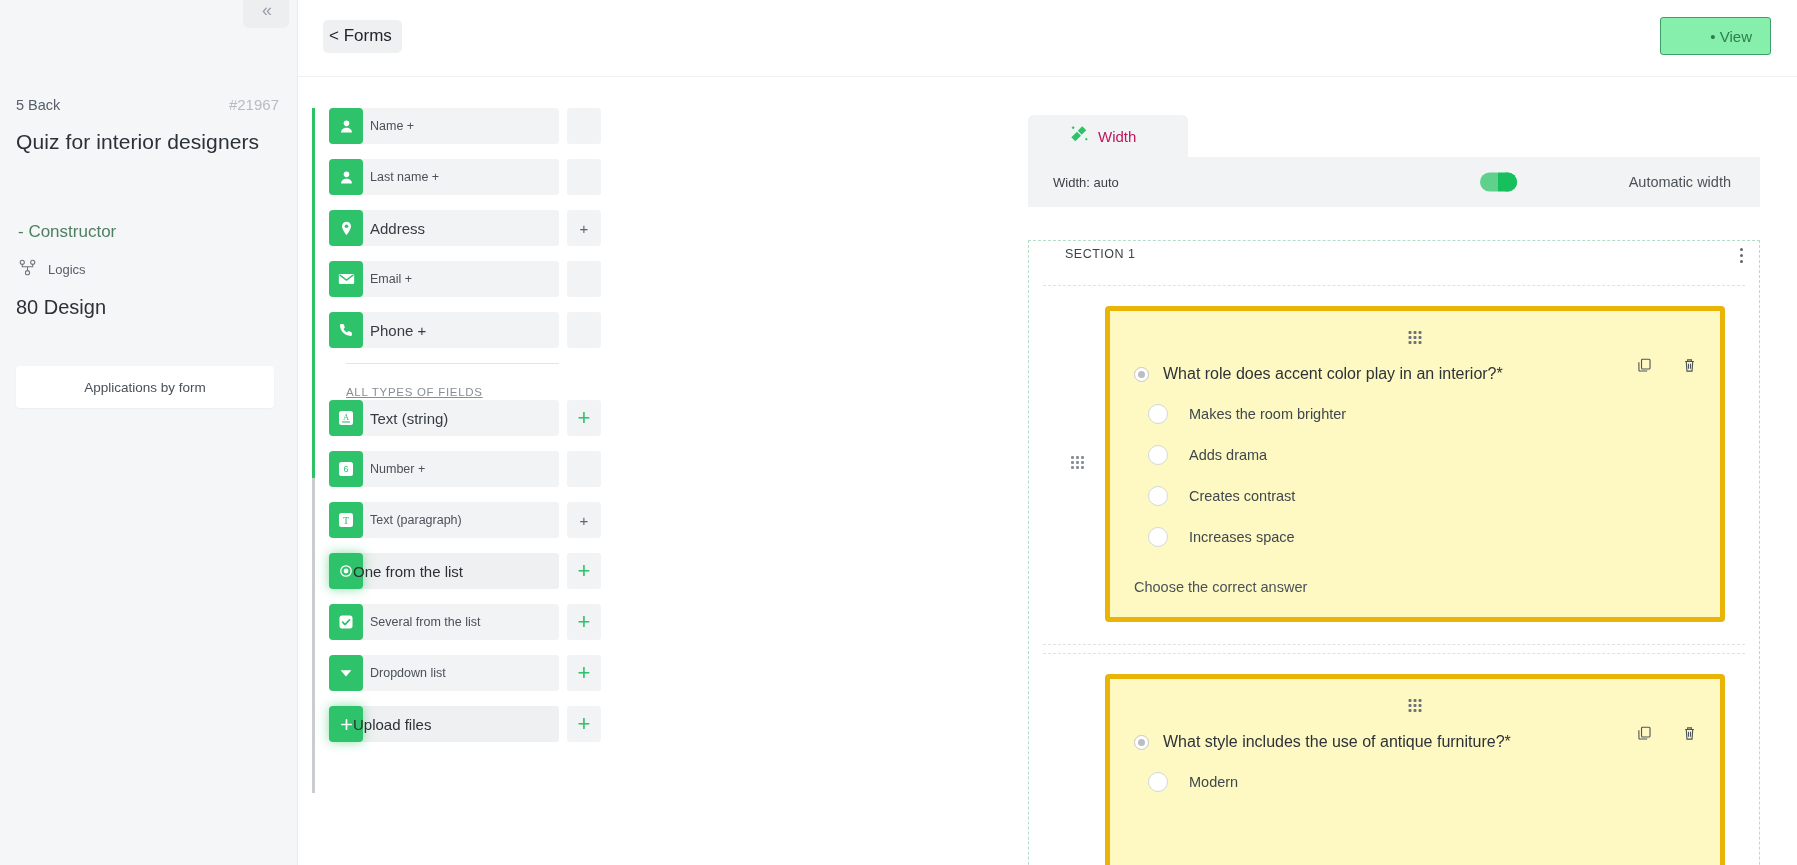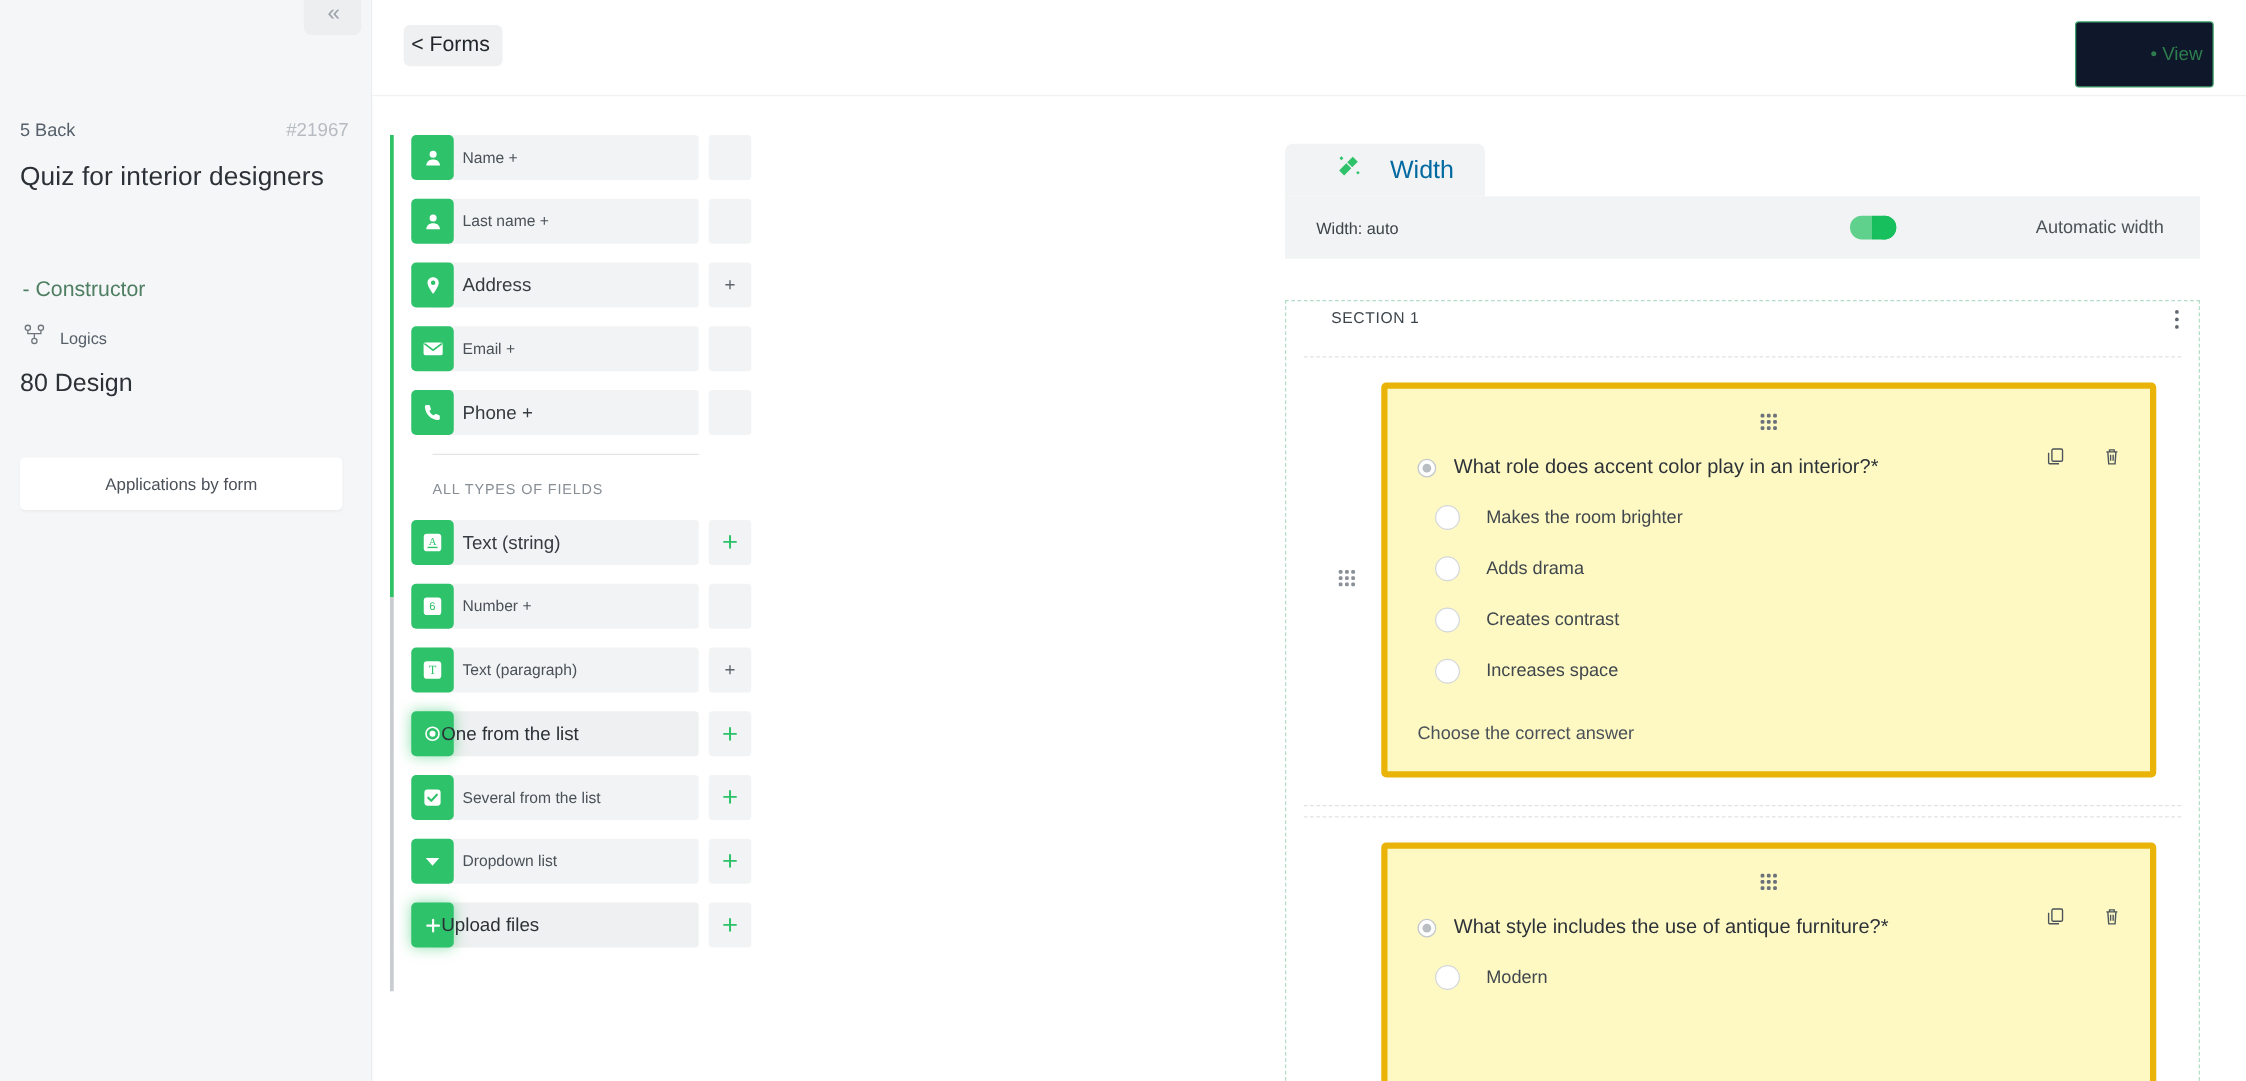--- a/index.html
+++ b/index.html
@@ -69,25 +69,25 @@
   }
   .forms-btn {
     position: absolute; top: 20px; left: 25px;
     background: #eff0f1; border-radius: 5px;
     padding: 6px 10px 7px 6px;
     font-size: 17px; color: #20262c;
     display: flex; align-items: center; gap: 4px; text-align: center;
   }
   .view-btn {
     position: absolute; top: 17px; right: 26px;
-    width: 111px; height: 53px;
+    width: 111px; height: 38px;
     border: 1px solid #3f9f6a; border-radius: 3px;
-    background: #0f172a;
+    background: #86efac;
     display: flex; align-items: center; justify-content: flex-end;
-    padding-right: 8px;
+    padding-right: 18px;
     font-size: 15px; color: #2e7d4f;
   }
 
   
   .palette {
     position: absolute; top: 108px; left: 14px;
     width: 300px;
   }
   .pal-rail {
     position: absolute; left: 0; top: 0; width: 3px; height: 685px;
@@ -126,34 +126,34 @@
   .pal-item.hovered .bar { background: #eff0f1; }
   .pal-item.hovered .chip { box-shadow: 0 0 11px rgba(46,194,106,.55); }
   .pal-item.hovered .txt-over {
     position: absolute; left: 24px; z-index: 3;
     font-size: 15px; color: #2b3137;
   }
   .pal-sep {
     margin: 4px 0 0 17px; width: 213px; height: 1px; background: #e2e4e6;
   }
   .pal-caption {
-    margin: 22px 0 18px 17px;
-    font-size: 11.5px; letter-spacing: .7px; color: #878e95;
+    margin: 22px 0 2px 17px;
+    font-size: 11.5px; letter-spacing: .7px; color: #878e95; text-decoration: underline;
   }
 
   
   .width-panel {
     position: absolute; top: 115px; left: 730px; right: 37px;
   }
   .width-tab {
     width: 160px; height: 42px;
     background: #f2f3f4; border-radius: 6px 6px 0 0;
-    display: flex; align-items: center; gap: 23px;
+    display: flex; align-items: center; gap: 9px;
     padding-left: 42px;
-    font-size: 20px; color: #0369a1;
+    font-size: 15px; color: #be185d;
   }
   .width-body {
     height: 50px; background: #f2f3f4;
     display: flex; align-items: center;
     padding: 0 0 0 25px;
     position: relative;
   }
   .width-value { font-size: 13px; color: #3b4248; }
   .toggle {
     position: absolute; right: 243px; top: 50%; transform: translateY(-50%);

